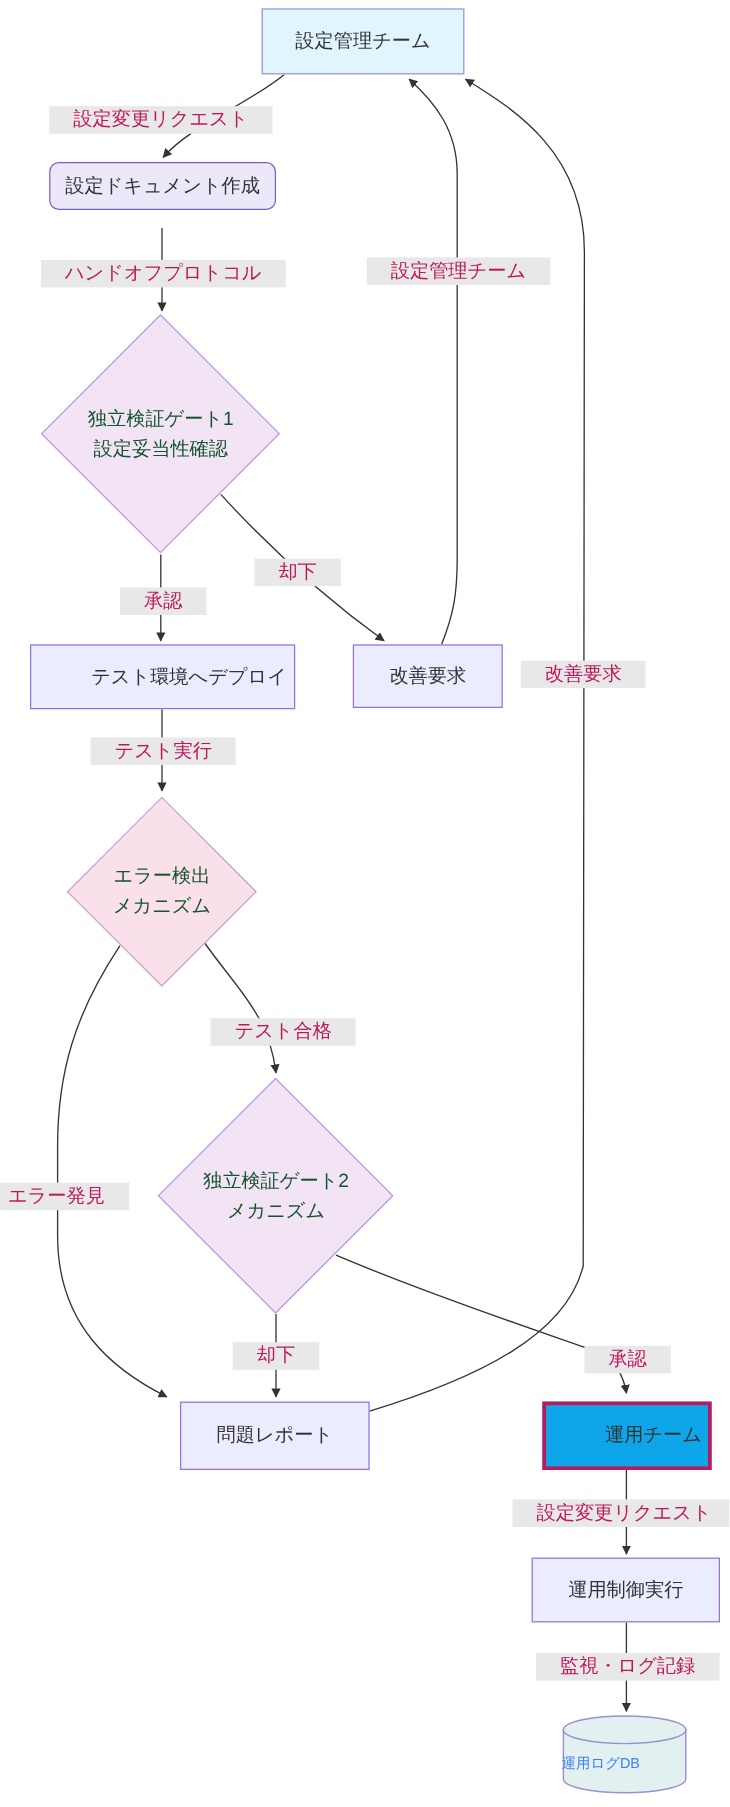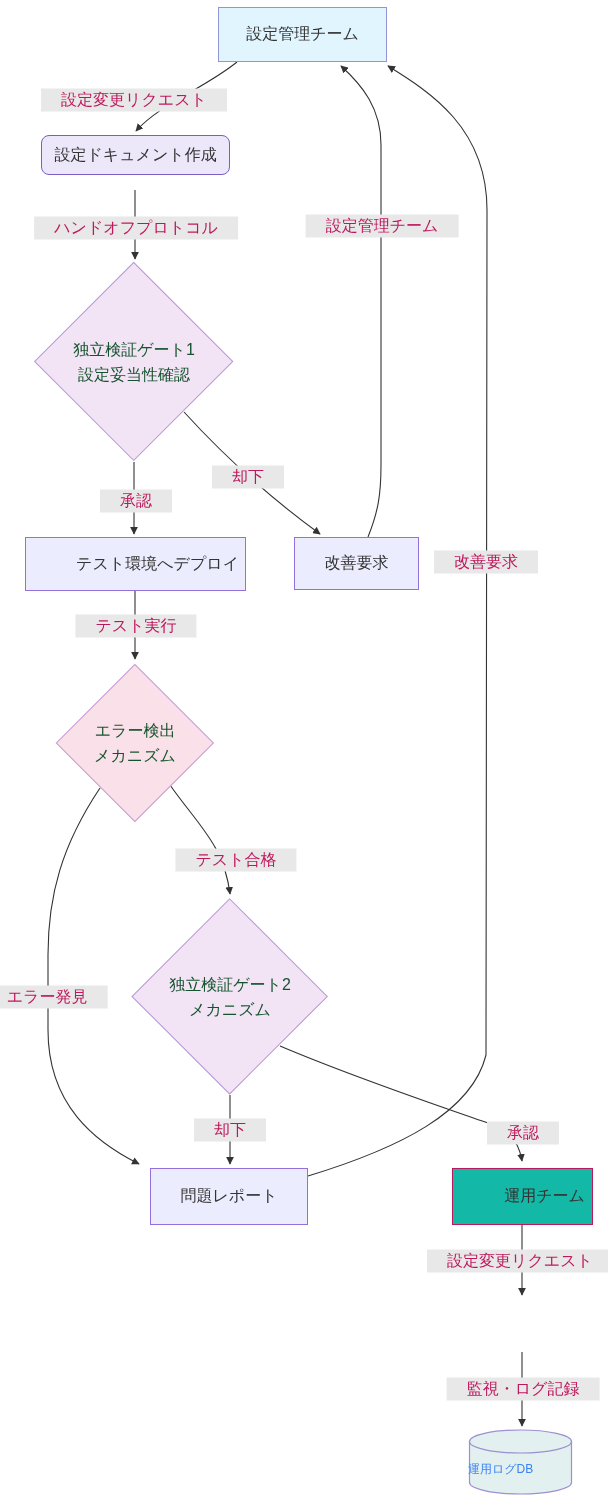--- a/index.html
+++ b/index.html
@@ -28,21 +28,21 @@
     display: flex;
     align-items: center;
     justify-content: center;
     font-size: 16px;
     text-align: center;
     color: #333333;
   }
   .rect { border: 1px solid #9370db; background: #ececff; }
   .config-team { background: #e1f5fe; border: 1px solid #9394d6; text-align: center; }
   .doc-create { background: #ede7fa; border: 1.5px solid #7a5cc5; border-radius: 8px; }
-  .ops-team { background: #14b8a6; border: 1px solid #be185d; padding-left: 44px; }
+  .ops-team { background: #0ea5e9; border: 3px solid #be185d; padding-left: 44px; }
   .diamond {
     position: absolute;
     box-sizing: border-box;
     transform: rotate(45deg);
   }
   .diamond.gate { background: #f2e4f5; border: 1px solid #b896d8; }
   .diamond.error { background: #fae1e9; border: 1px solid #c79ed2; }
   .node-overlay-text {
     position: absolute;
     transform: translate(-50%, -50%);
@@ -113,20 +113,23 @@
   </div>
 
   <div class="node rect" style="left:150px; top:1168px; width:158px; height:57px;">
     <span>問題レポート</span>
   </div>
 
   <div class="node ops-team" style="left:452px; top:1168px; width:141px; height:57px;">
     <span>運用チーム</span>
   </div>
 
+  <div class="node rect" style="left:443px; top:1298px; width:157px; height:54px;">
+    <span>運用制御実行</span>
+  </div>
 
   <div class="diamond gate" style="left:63.3px; top:291.3px; width:141.4px; height:141.4px;"></div>
   <div class="node-overlay-text" style="left:134px; top:362px;">
     <div>独立検証ゲート1</div>
     <div>設定妥当性確認</div>
   </div>
 
   <div class="diamond error" style="left:79.1px; top:687.1px; width:111.7px; height:111.7px;"></div>
   <div class="node-overlay-text" style="left:135px; top:743px;">
     <div>エラー検出</div>

